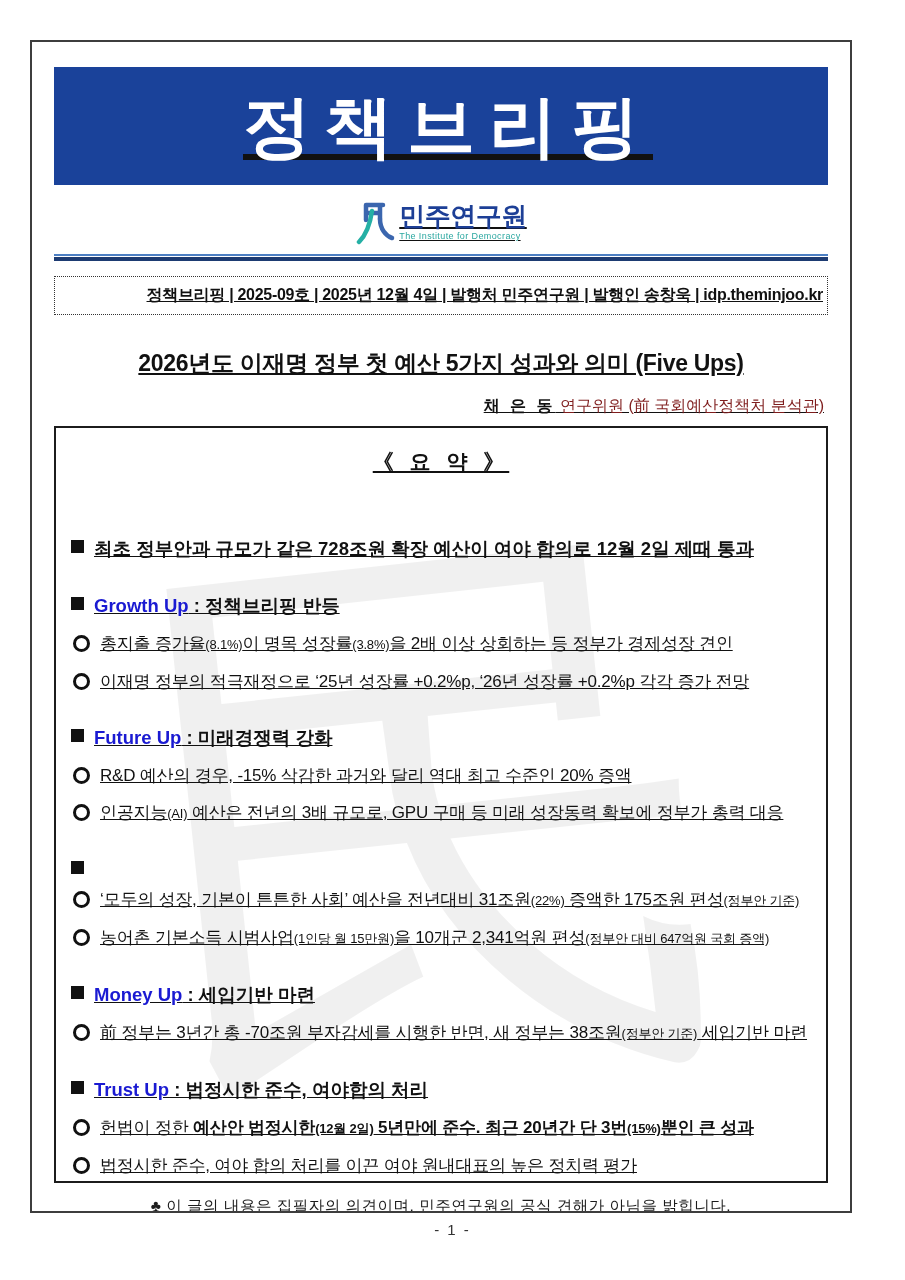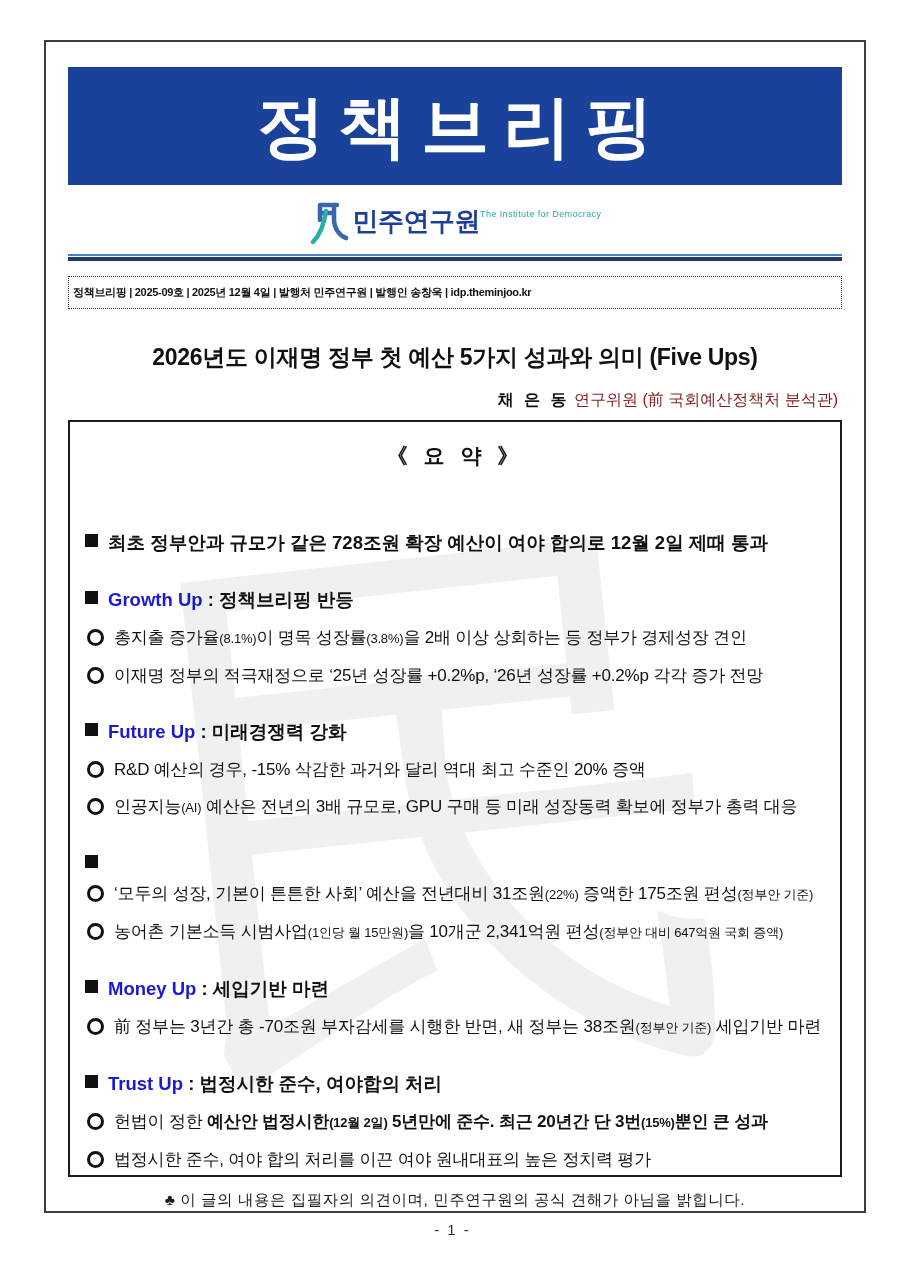--- a/index.html
+++ b/index.html
@@ -1,41 +1,41 @@
 <!DOCTYPE html>
 <html><head>
 <meta charset="utf-8">
 <style>
   html,body{margin:0;padding:0;background:#fff;}
   body{width:905px;height:1280px;position:relative;overflow:hidden;
        font-family:"Liberation Sans","DejaVu Sans",sans-serif;color:#111;}
-  .page-frame{position:absolute;left:44px;top:40px;width:822px;height:1173px;
-       border:2px solid #3d3d3d;background:#fff;box-sizing:border-box;overflow:hidden;}
+  .page-frame{position:absolute;left:30px;top:40px;width:822px;height:1173px;
+       border:2px solid #3d3d3d;background:#fff;box-sizing:border-box;overflow:hidden;text-decoration:underline;}
 
   
   .banner{margin:25px 22px 0;height:118px;background:#1a429a;
        display:flex;align-items:center;justify-content:center;}
   .banner-title{color:#fff;font-size:68px;font-weight:800;letter-spacing:14px;
        padding-left:14px;line-height:1;}
 
   
   .logo-row{margin-top:9px;display:flex;align-items:center;justify-content:center;gap:4px;height:56px;}
   .logo-mark{width:40px;height:46px;flex:none;}
-  .logo-texts{display:flex;flex-direction:row;align-items:flex-start;}
+  .logo-texts{display:flex;flex-direction:column;align-items:flex-start;}
   .logo-name{font-size:26px;font-weight:800;color:#1d3f96;letter-spacing:-0.5px;line-height:1.05;}
   .logo-tagline{font-size:9px;color:#2aa7a0;letter-spacing:0.4px;margin-top:1px;}
 
   
   .rule{margin:4px 22px 0;}
   .rule .thin{border-top:2px solid #4c7fc3;}
   .rule .thick{height:4px;background:#1d3b72;margin-top:1px;}
 
   
   .info-bar{margin:15px 22px 0;border:1px dotted #333;padding:8px 4px;
-       text-align:left;font-weight:700;font-size:11px;letter-spacing:-0.3px;white-space:nowrap;}
+       text-align:right;font-weight:700;font-size:16px;letter-spacing:-0.3px;white-space:nowrap;}
 
   
   .doc-title{margin-top:33px;text-align:center;font-size:23px;font-weight:800;
        letter-spacing:-0.3px;white-space:nowrap;}
   .author-line{margin:17px 26px 0;text-align:right;font-size:16px;}
   .author-name{font-weight:800;letter-spacing:3px;}
   .author-role{font-weight:400;color:#7f1d1d;}
 
   
   .summary-box{margin:9px 22px 0;border:2px solid #1c1c1c;box-sizing:border-box;

